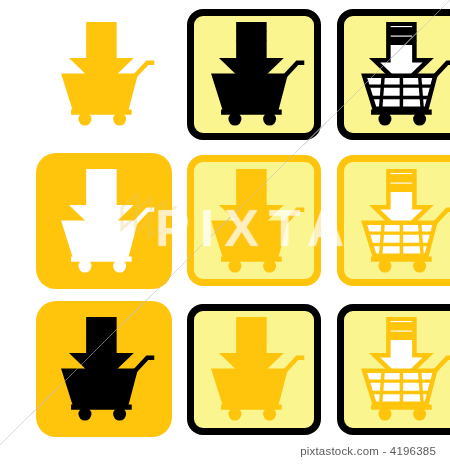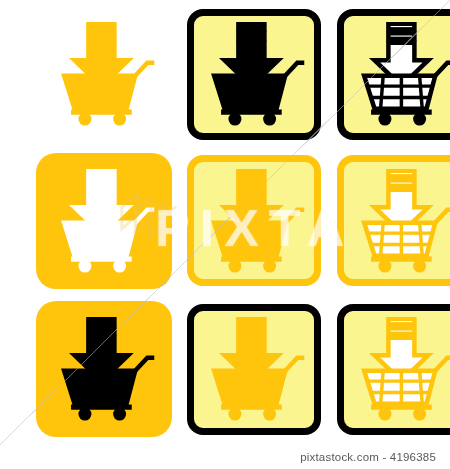--- a/index.html
+++ b/index.html
@@ -67,21 +67,21 @@
     font-size:52px;font-weight:bold;letter-spacing:10px;
     color:rgba(255,255,255,.60);
     font-family:"Liberation Sans","DejaVu Sans",sans-serif;
     text-shadow:0 0 2px rgba(255,255,255,.35);
     white-space:nowrap;
   }
   
   .footer{
     position:absolute;left:0;top:445px;width:450px;height:24px;
     background:#ffffff;
-    display:flex;align-items:center;justify-content:flex-end;
+    display:flex;justify-content:flex-end;
     box-sizing:border-box;padding-right:14px;
   }
   .footer-text{
     font-size:11.5px;color:#5a5a5a;letter-spacing:.2px;
     font-family:"Liberation Sans","DejaVu Sans",sans-serif;
   }
 </style>
 </head>
 <body>
 

